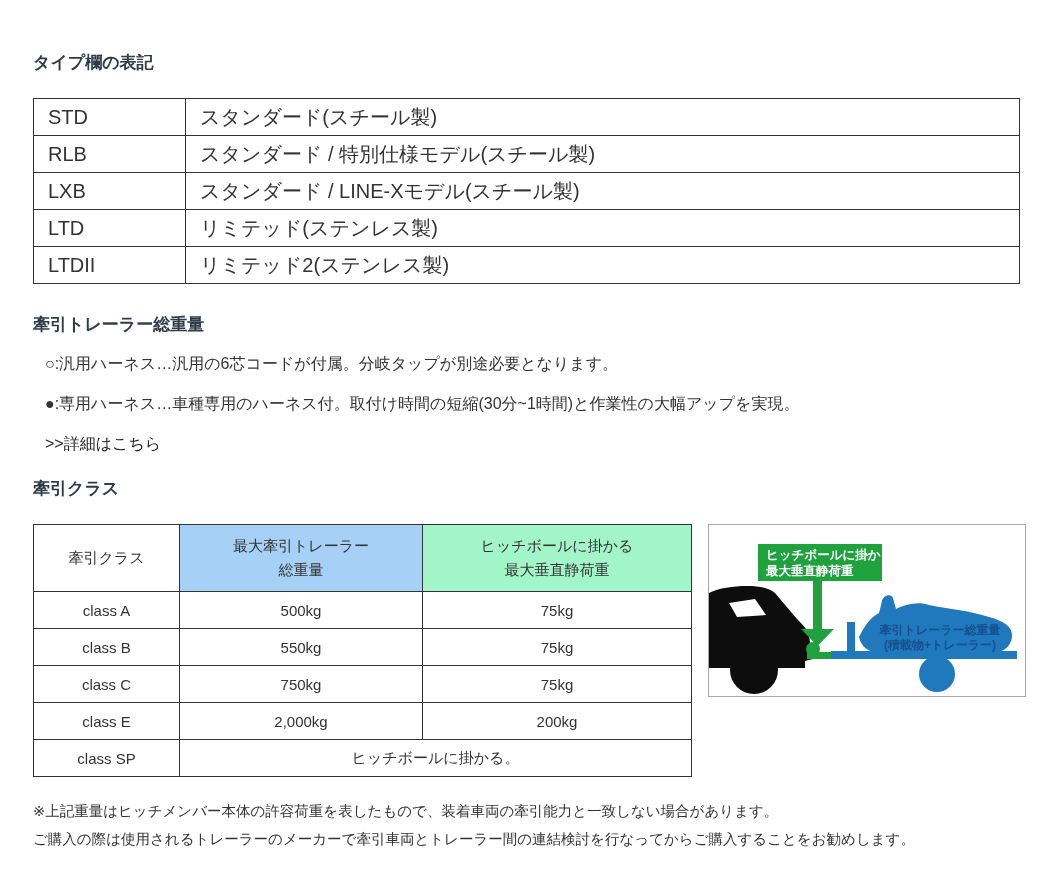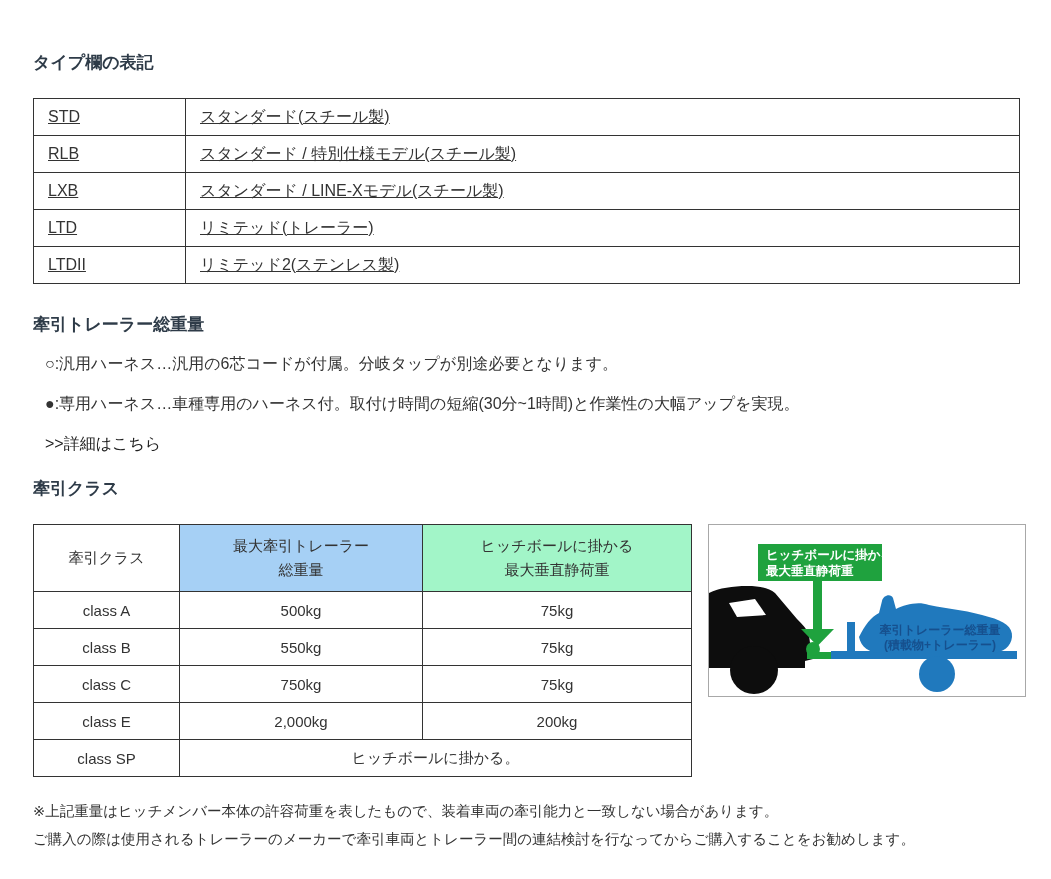--- a/index.html
+++ b/index.html
@@ -28,25 +28,24 @@
   
   table.type-table {
     border-collapse: collapse;
     width: 987px;
     margin-top: 24px;
     table-layout: fixed;
   }
   table.type-table td {
     border: 1px solid #333333;
     height: 36px;
-    font-size: 16px;
+    font-size: 20px;
     color: #333333;
     padding: 0 0 0 14px;
     vertical-align: middle;
-    text-decoration: underline;
   }
   table.type-table td.code-col { width: 137px; }
   
   .harness-section { margin-top: 30px; }
   .harness-lines { margin-top: 14px; }
   .harness-lines p {
     margin: 12px;
     font-size: 16px;
     line-height: 28px;
     color: #333333;
@@ -119,21 +118,21 @@
       <tr>
         <td class="code-col">RLB</td>
         <td>スタンダード / 特別仕様モデル(スチール製)</td>
       </tr>
       <tr>
         <td class="code-col">LXB</td>
         <td>スタンダード / LINE-Xモデル(スチール製)</td>
       </tr>
       <tr>
         <td class="code-col">LTD</td>
-        <td>リミテッド(トレーラー)</td>
+        <td>リミテッド(ステンレス製)</td>
       </tr>
       <tr>
         <td class="code-col">LTDII</td>
         <td>リミテッド2(ステンレス製)</td>
       </tr>
     </tbody>
   </table>
 
   <div class="harness-section">
     <h2 class="section-title">牽引トレーラー総重量</h2>

